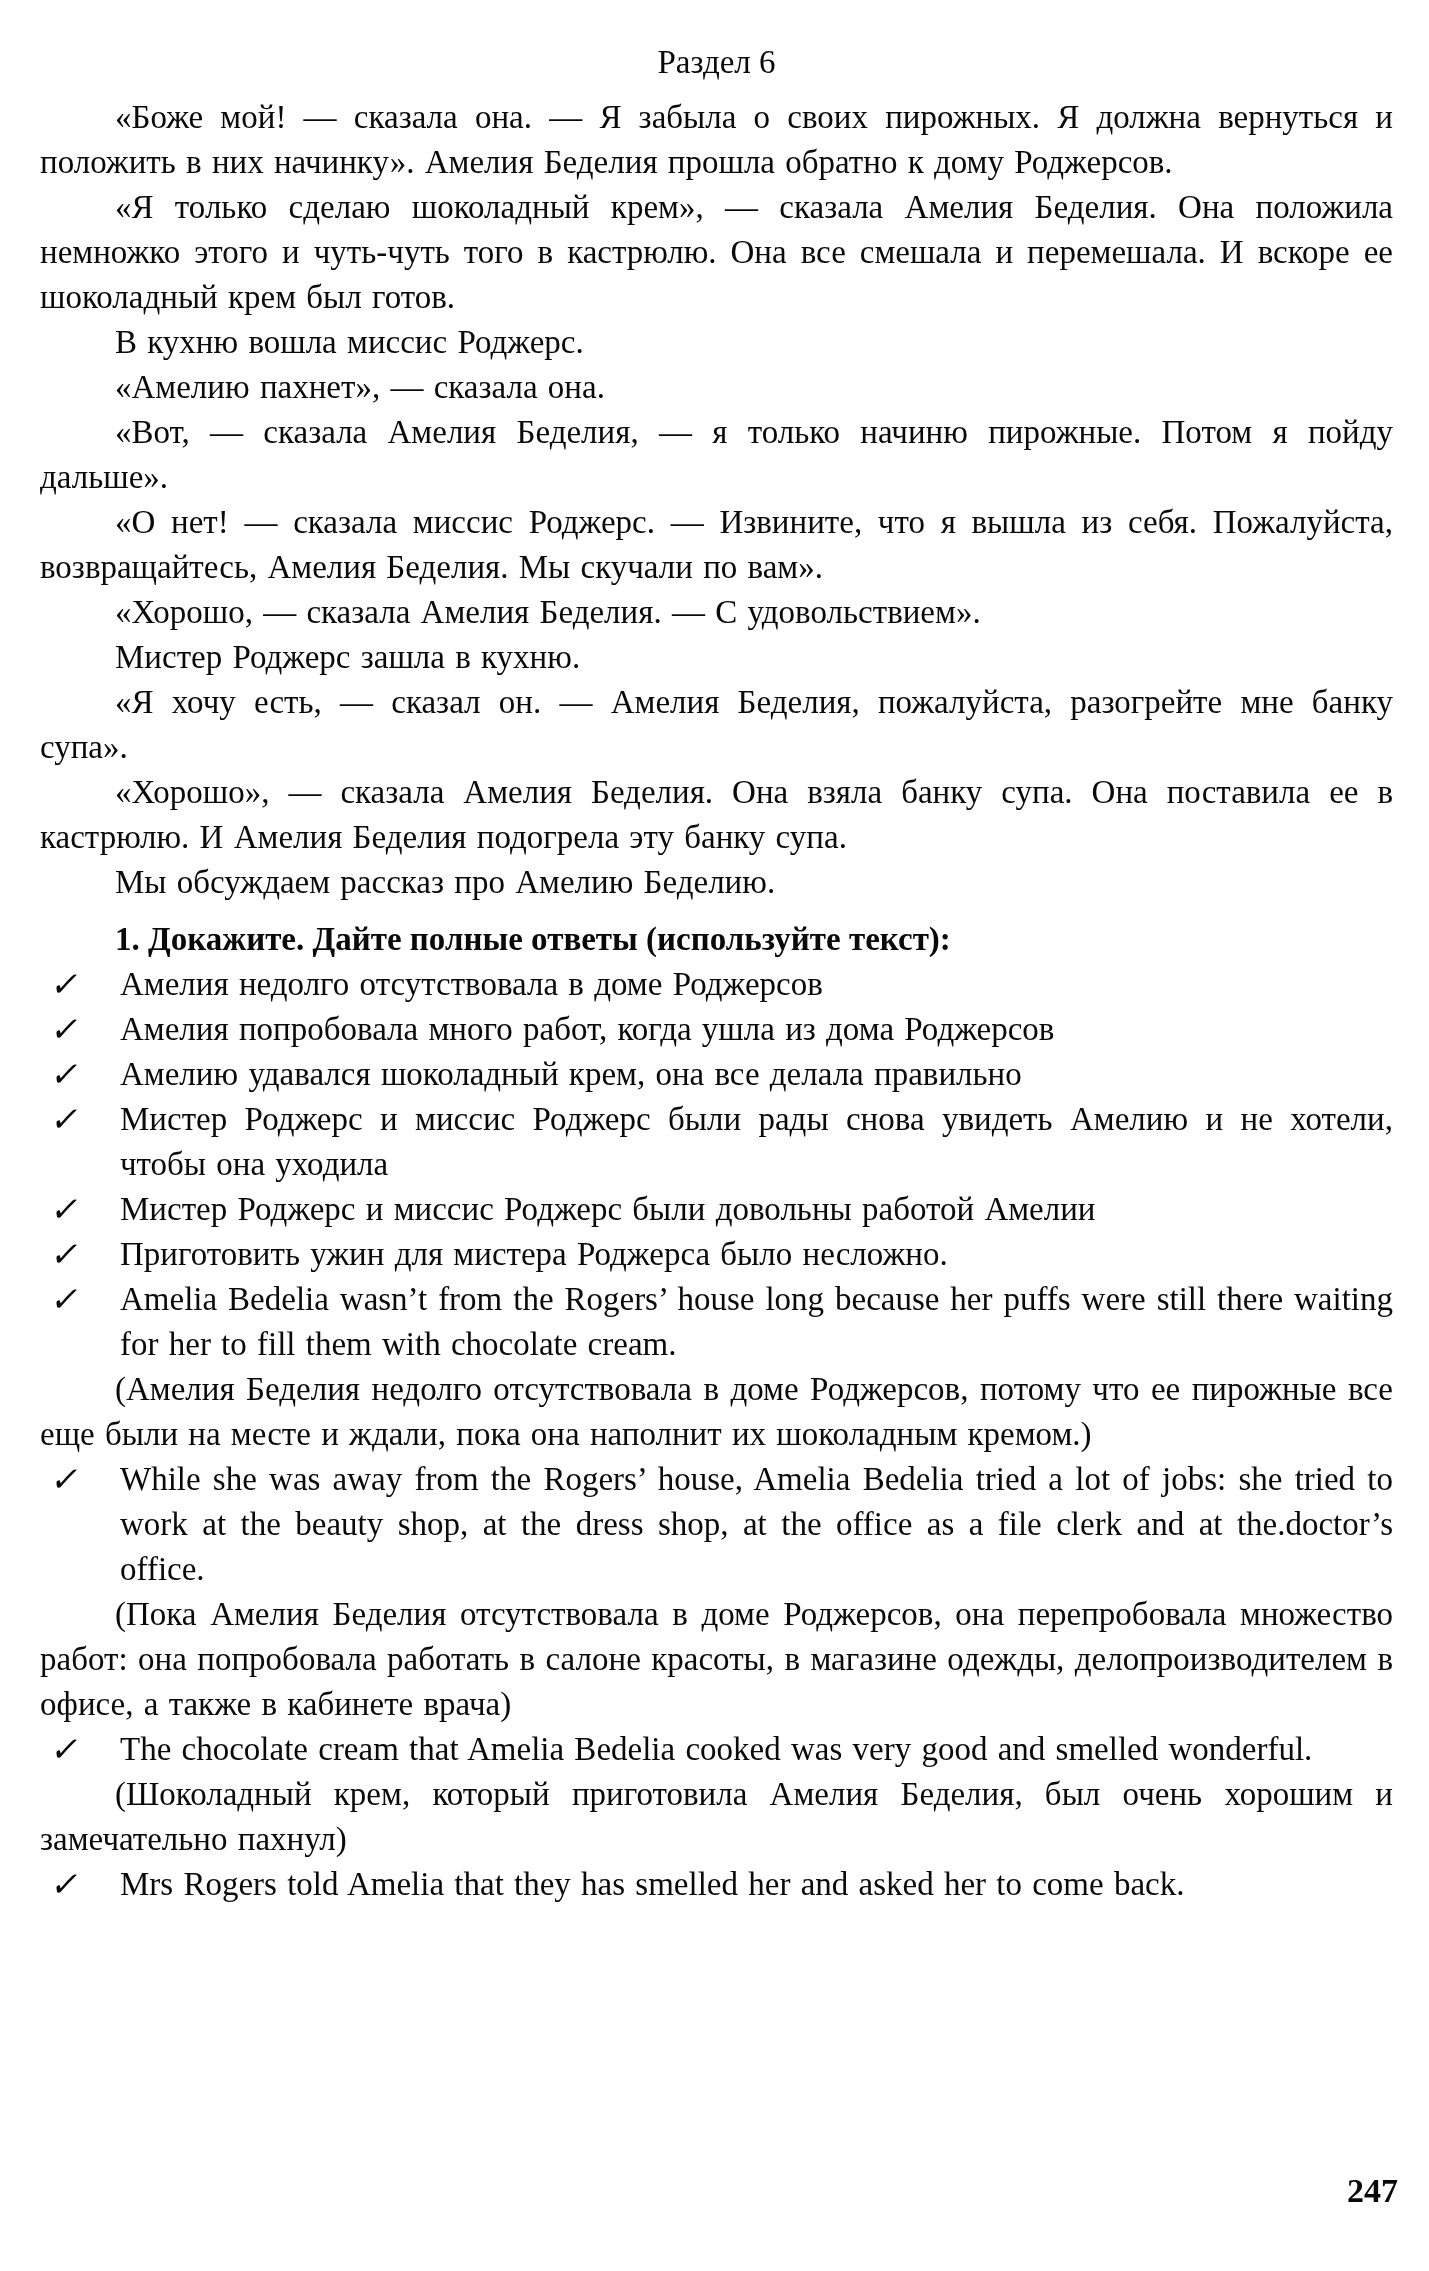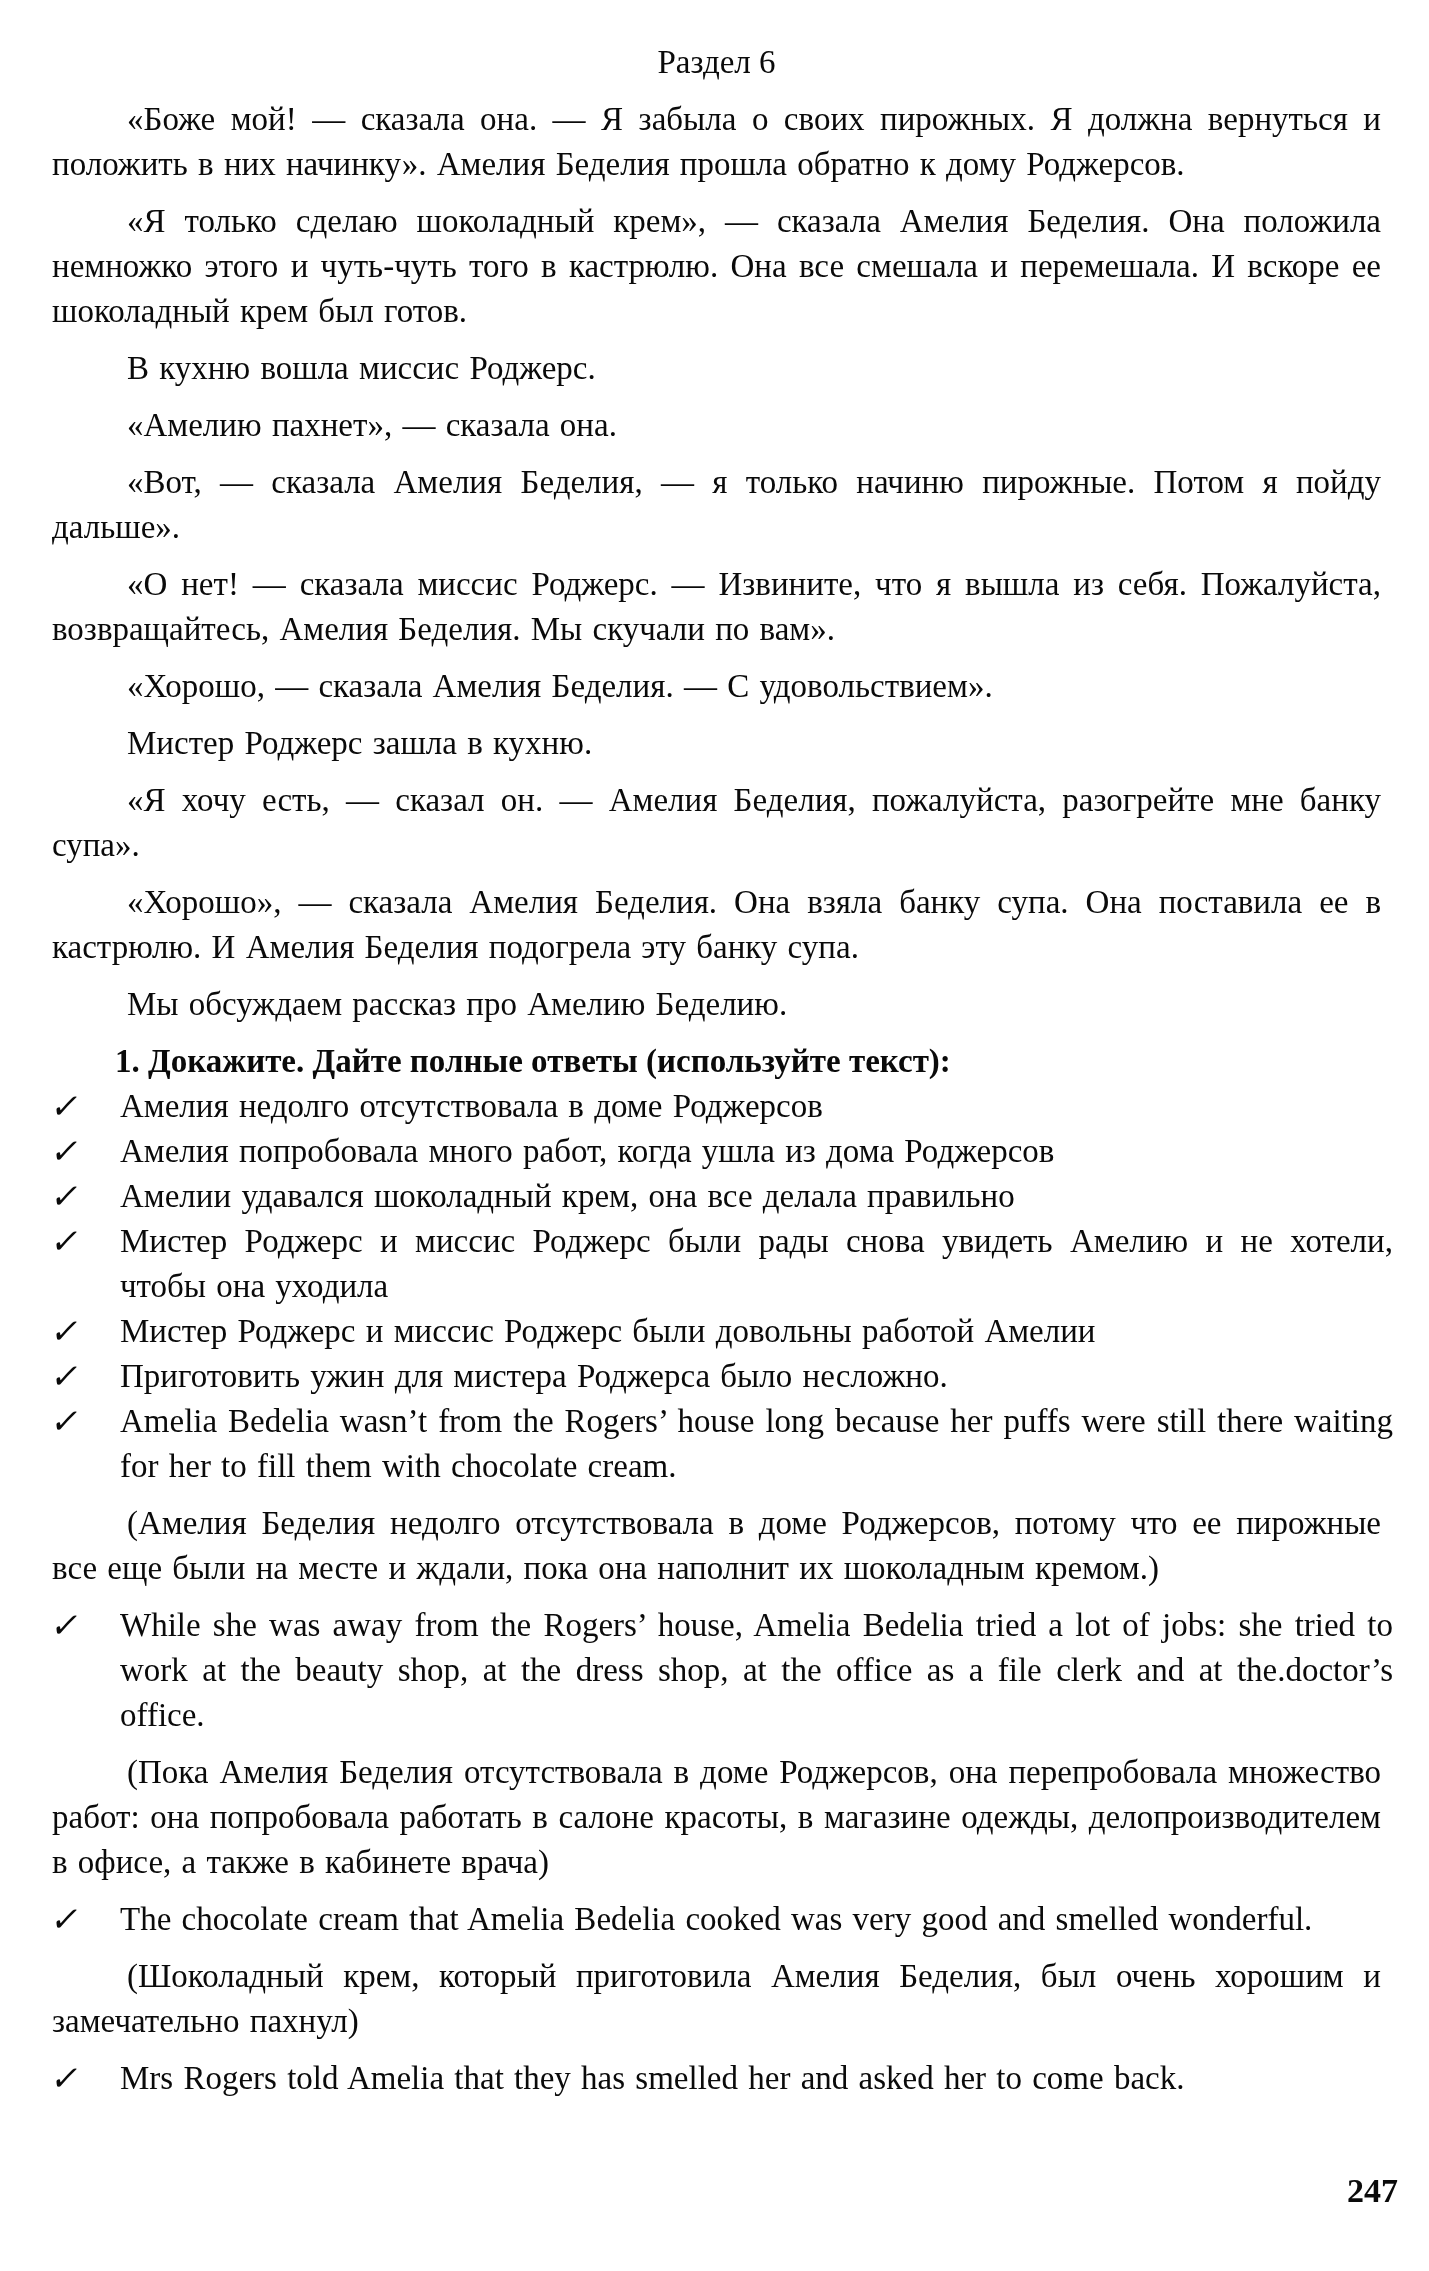--- a/index.html
+++ b/index.html
@@ -20,21 +20,21 @@
     padding: 40px 36px 9px 40px;
     overflow: hidden;
   }
   .section-title {
     text-align: center;
     font-weight: normal;
     font-size: 33px;
     margin: 0 0 10px 0;
   }
   p.story {
-    margin: 12px;
+    margin: 0;
     text-align: justify;
     text-indent: 75px;
     word-spacing: 2px;
   }
   .exercise-heading {
     margin: 12px 0 0 0;
     font-weight: bold;
     text-indent: 75px;
     text-align: left;
   }
@@ -86,21 +86,21 @@
   <div class="check-item">
     <span class="check">✓</span>
     <span>Амелия недолго отсутствовала в доме Роджерсов</span>
   </div>
   <div class="check-item">
     <span class="check">✓</span>
     <span>Амелия попробовала много работ, когда ушла из дома Роджерсов</span>
   </div>
   <div class="check-item">
     <span class="check">✓</span>
-    <span>Амелии удавался шоколадный крем, она все делала правильно</span>
+    <span>Амелию удавался шоколадный крем, она все делала правильно</span>
   </div>
   <div class="check-item">
     <span class="check">✓</span>
     <span>Мистер Роджерс и миссис Роджерс были рады снова увидеть Амелию и не хотели, чтобы она уходила</span>
   </div>
   <div class="check-item">
     <span class="check">✓</span>
     <span>Мистер Роджерс и миссис Роджерс были довольны работой Амелии</span>
   </div>
   <div class="check-item">

